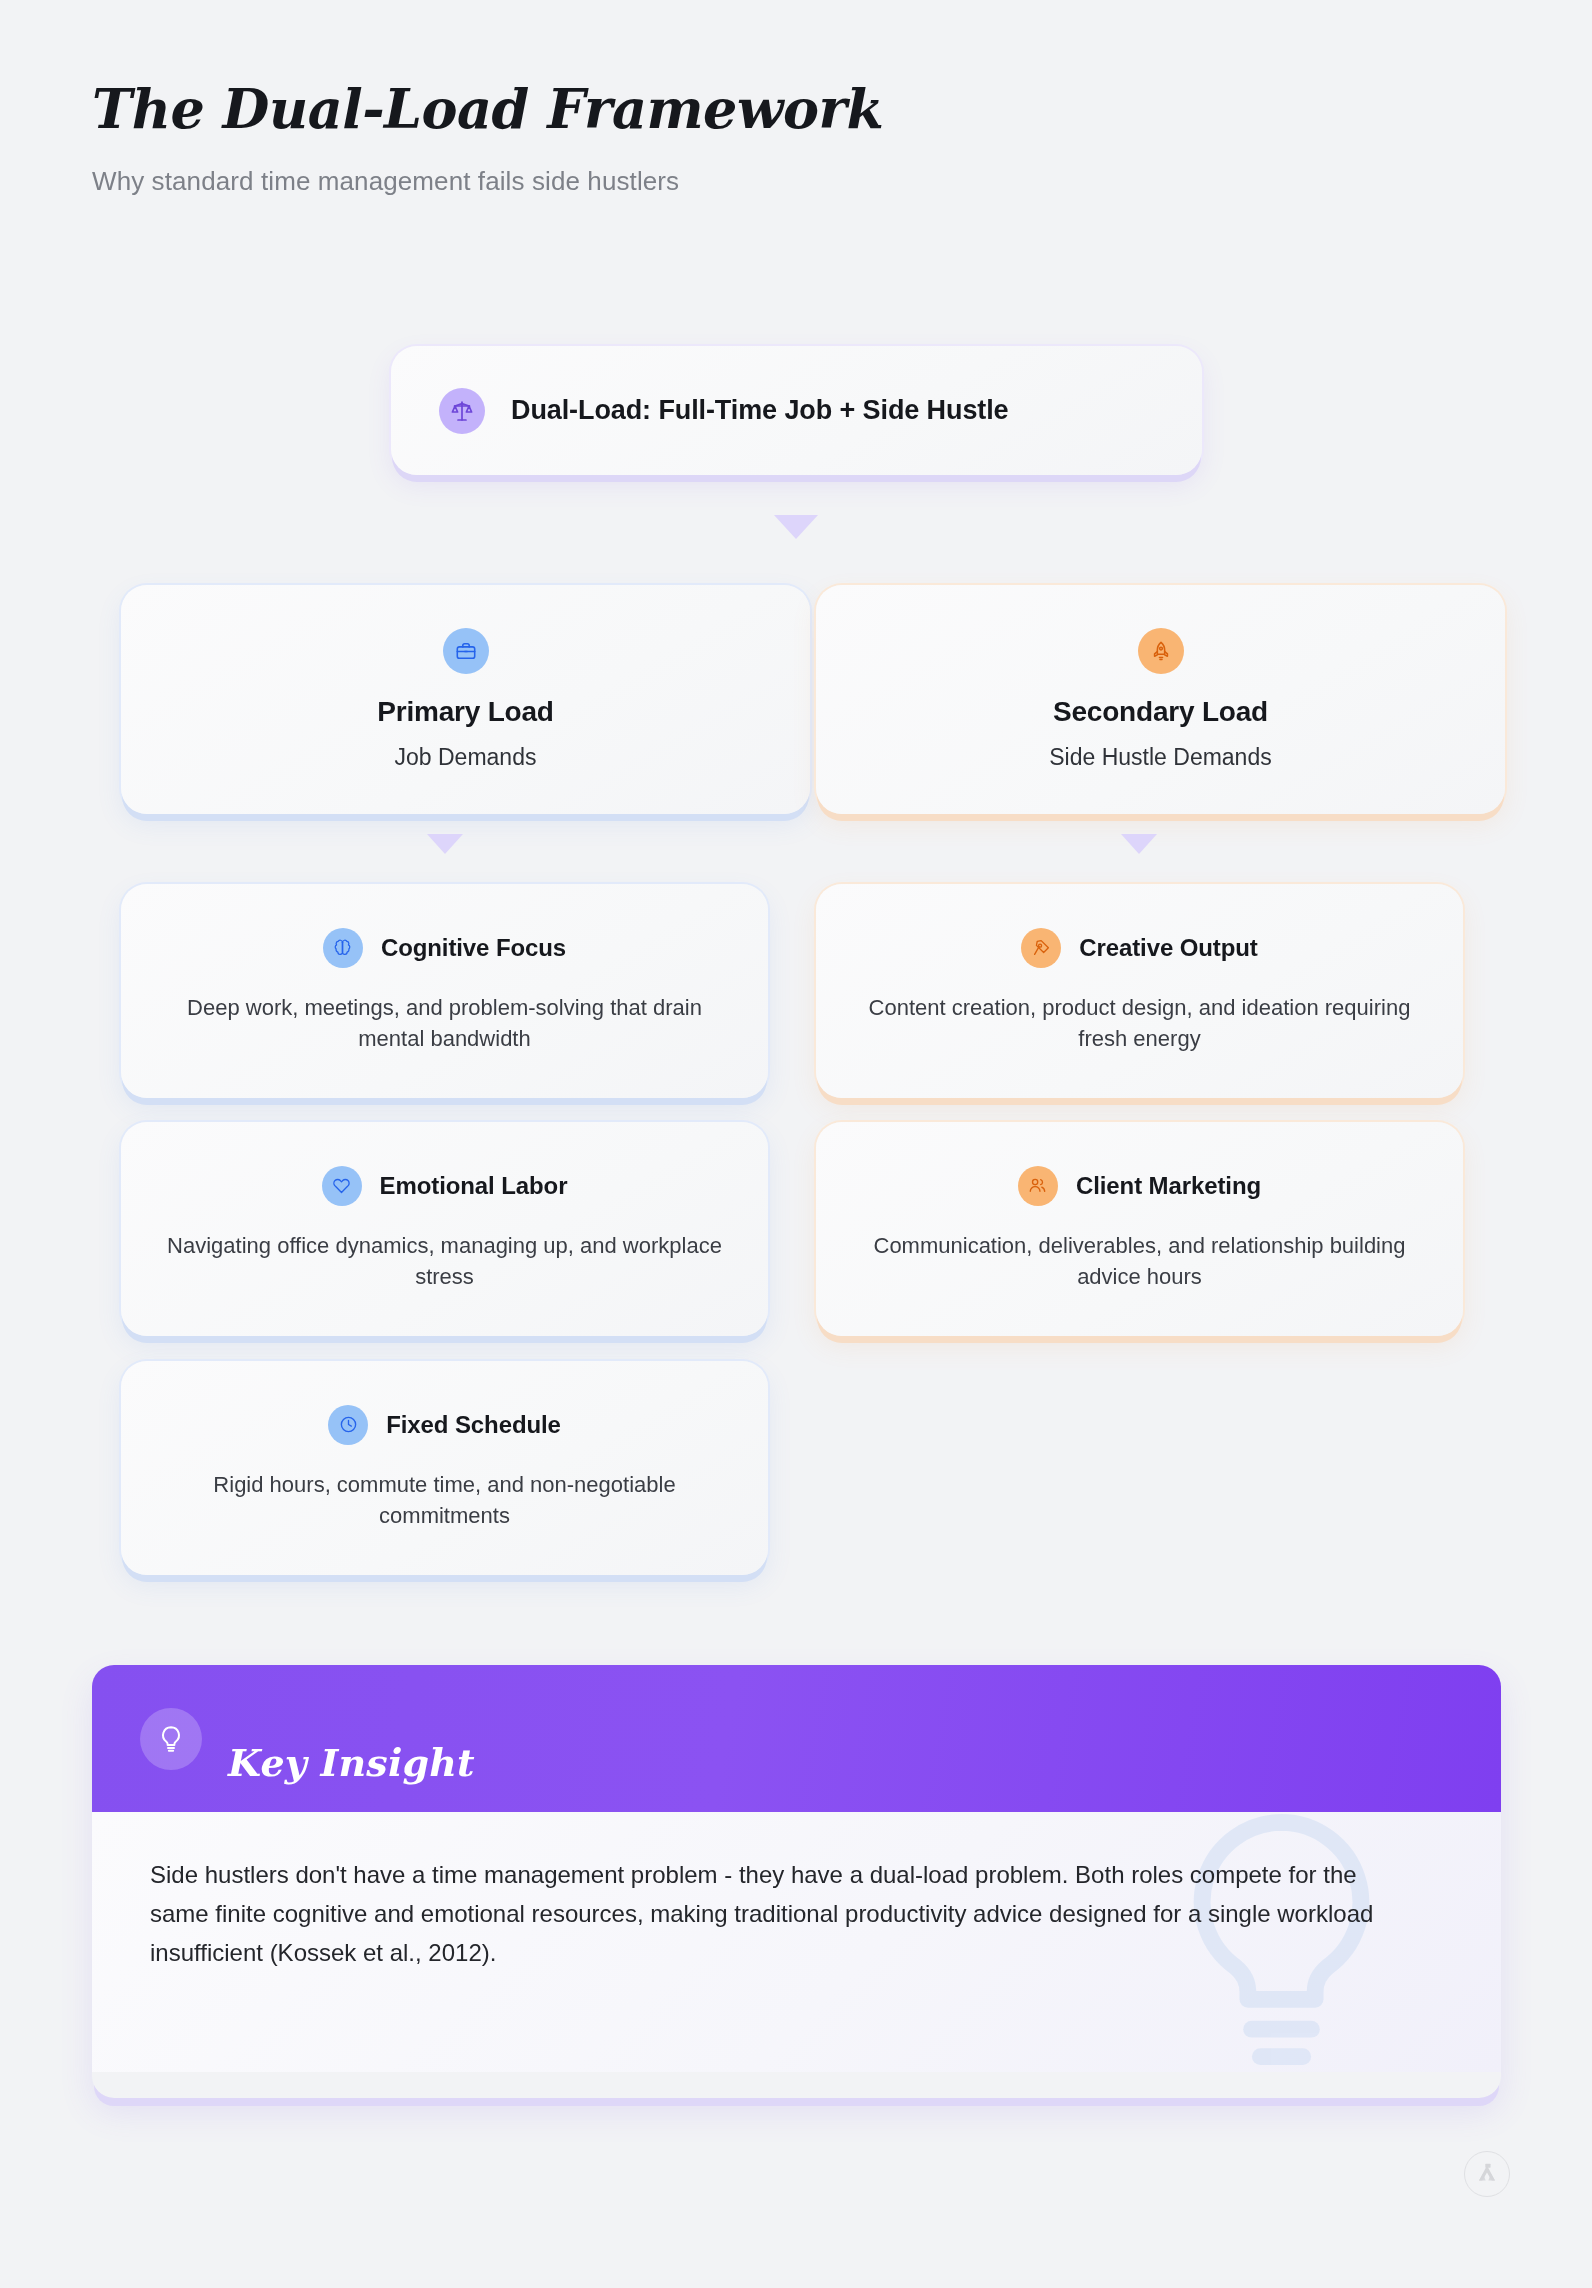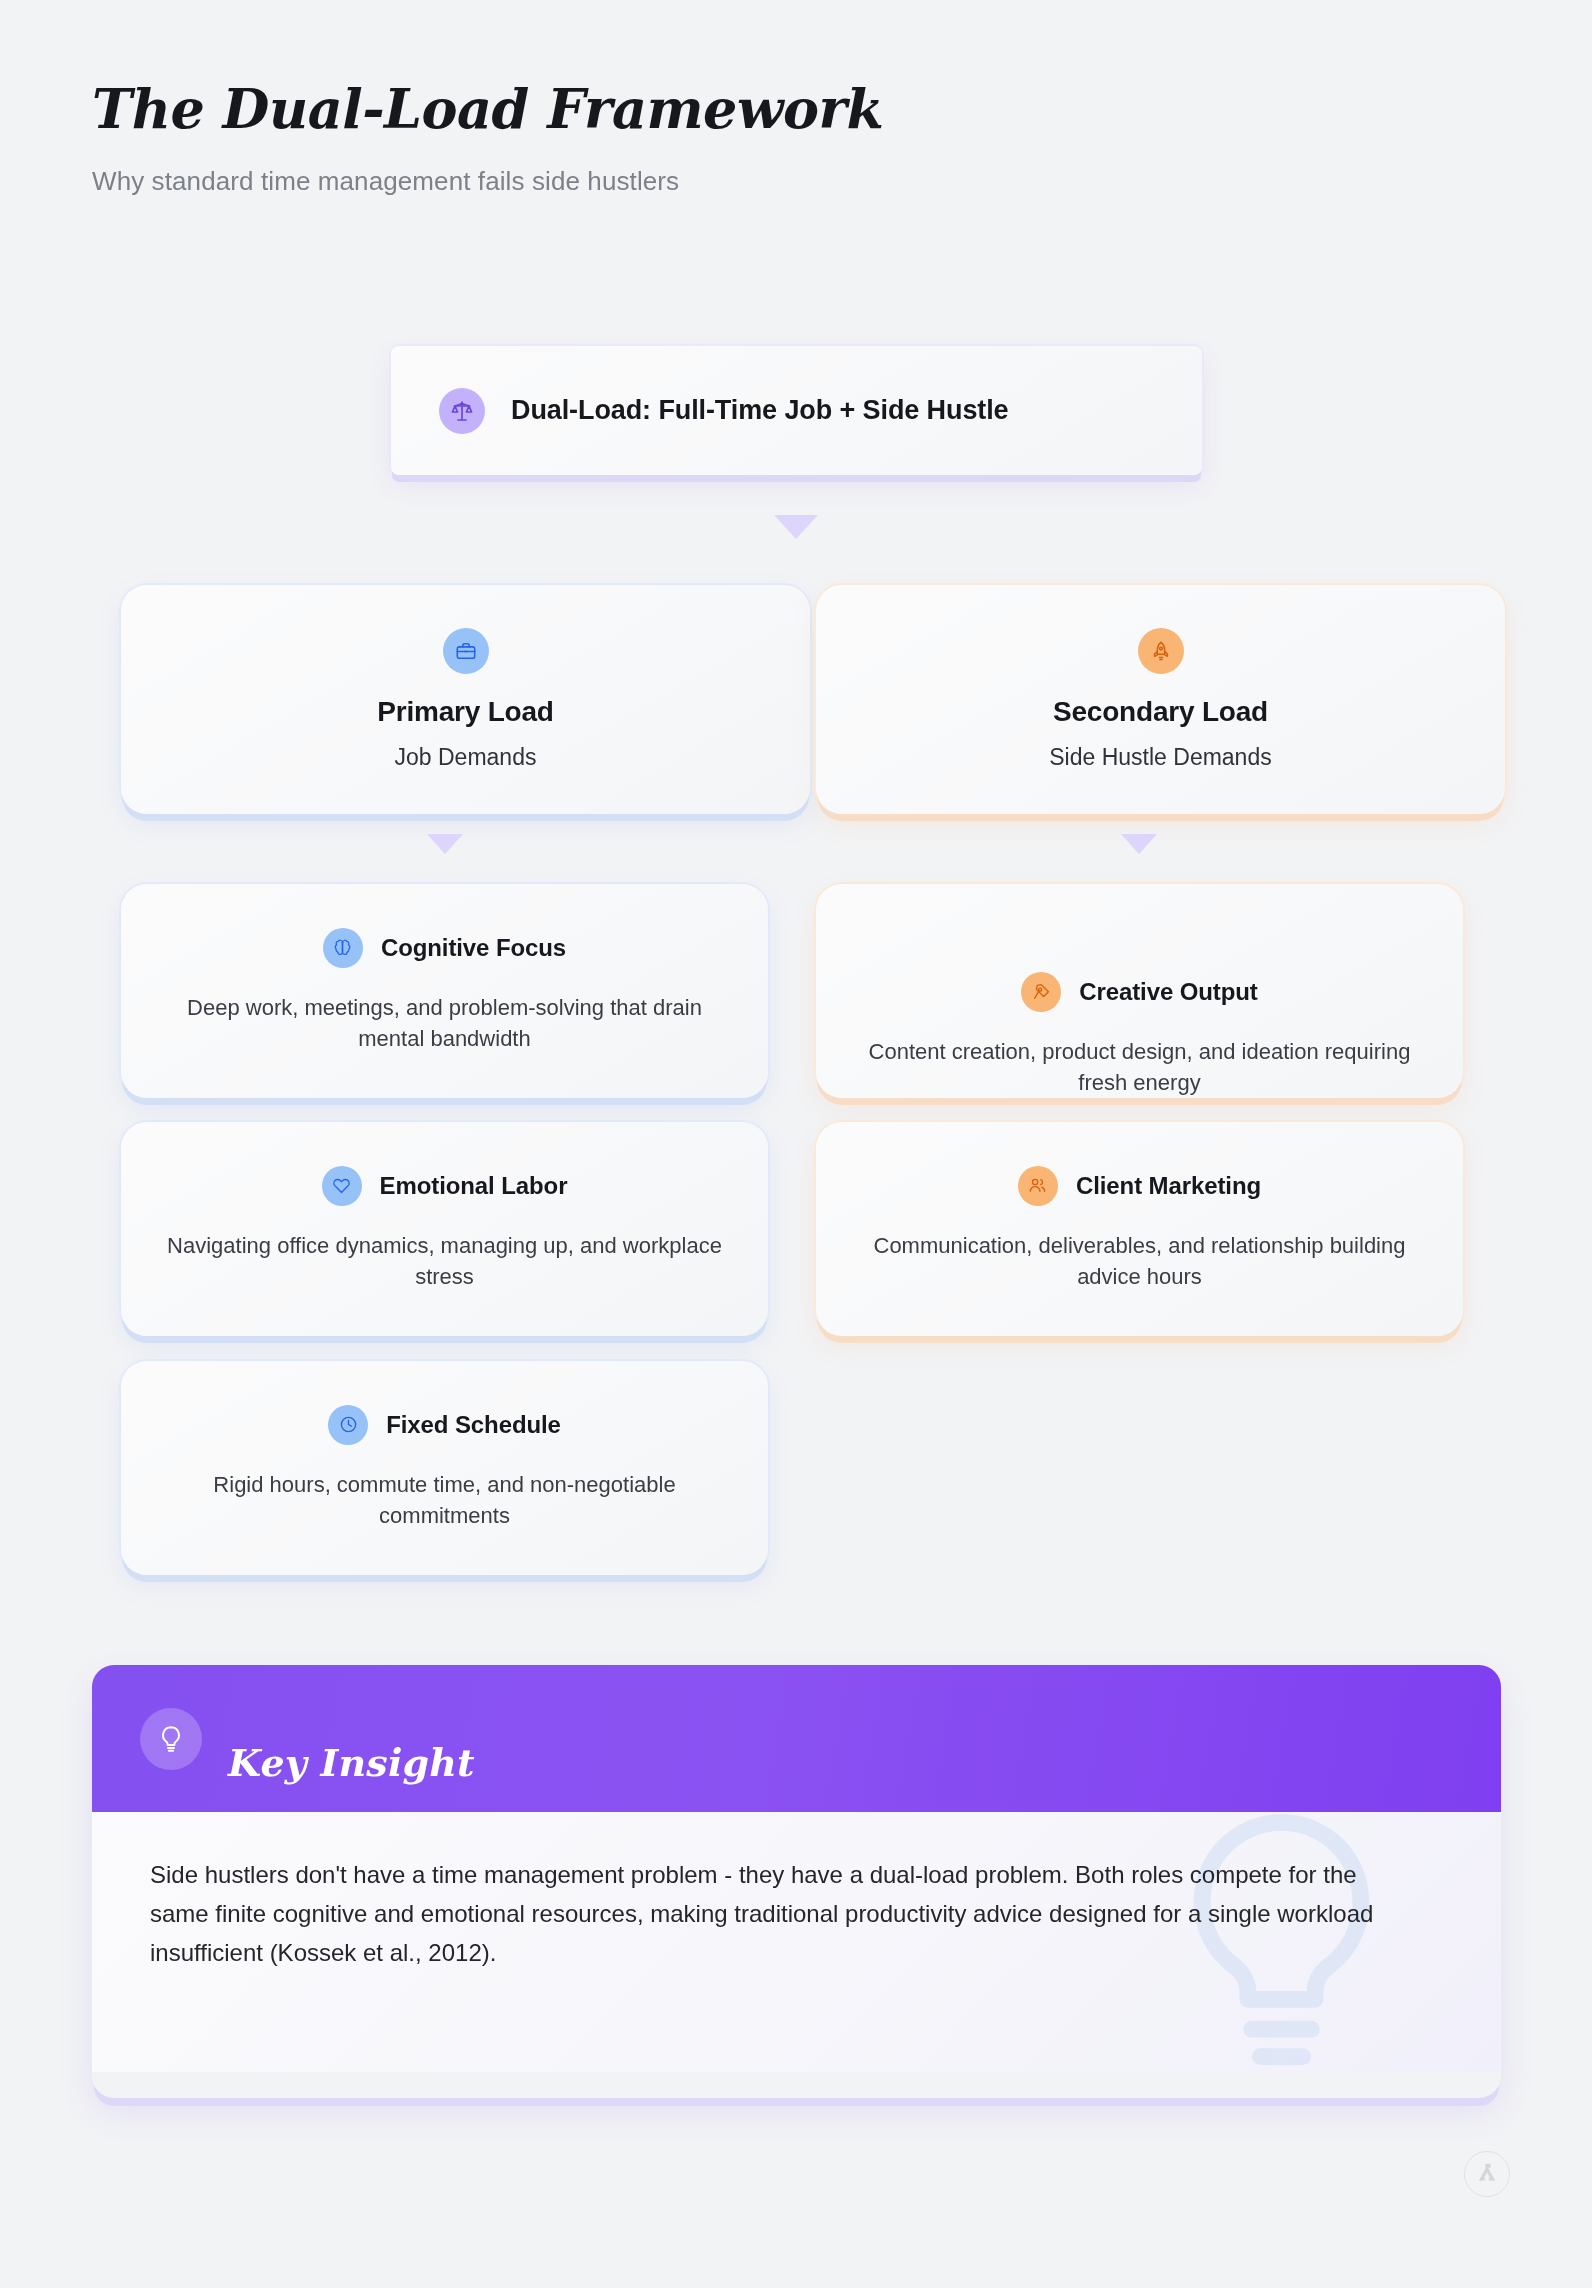--- a/index.html
+++ b/index.html
@@ -46,21 +46,21 @@
     background: linear-gradient(150deg, #fbfbfc 0%, #f7f8f9 60%, #f4f5f7 100%);
     border-radius: 26px;
   }
   .card.purple  { box-shadow: 0 8px 0 -1px #ddd7f7, 0 0 0 2px #ece8fb, 0 10px 26px rgba(124,92,236,0.10); }
   .card.blue    { box-shadow: 0 8px 0 -1px #d3dff5, 0 0 0 2px #e2eafa, 0 10px 26px rgba(88,134,222,0.10); }
   .card.orange  { box-shadow: 0 8px 0 -1px #f7ddc6, 0 0 0 2px #fae9d9, 0 10px 26px rgba(236,150,70,0.10); }
 
   
   #root-node {
     left: 391px; top: 346px; width: 811px; height: 129px;
-    display: flex; align-items: center; padding-left: 48px; gap: 26px; border-radius: 8px;
+    display: flex; align-items: center; padding-left: 48px; gap: 26px;
   }
   #root-node .node-title {
     font-size: 27px; font-weight: 700; color: #16181d; letter-spacing: -0.1px;
   }
 
   
   .badge {
     border-radius: 50%;
     display: flex; align-items: center; justify-content: center;
     flex: none;
@@ -257,21 +257,21 @@
           <path d="M10.3 19h3.4"></path>
           <path d="M10.9 21.3h2.2"></path>
       </svg>
     </span>
     <div class="load-title">Secondary Load</div>
     <div class="load-sub">Side Hustle Demands</div>
   </div>
 
   <div class="arrow small" style="left:1121px; top:834px;"></div>
 
-  <div class="card orange detail-card" style="left:816px; top:884px;justify-content:flex-end;">
+  <div class="card orange detail-card" style="left:816px; top:884px;">
     <div class="detail-head">
       <span class="badge sm orange">
         <svg width="19" height="19" viewBox="0 0 24 24" fill="none" stroke="#d9610c" stroke-width="1.7" stroke-linecap="round" stroke-linejoin="round">
           <path d="M11.6 3.3 20.7 12.4l-6 6-9.1-9.1 1-5 4.9-1z"></path>
           <circle cx="10.2" cy="9.7" r="1.9"></circle>
             <path d="M8.9 11 3.3 20.7"></path>
         </svg>
       </span>
       <span class="detail-title">Creative Output</span>
     </div>

